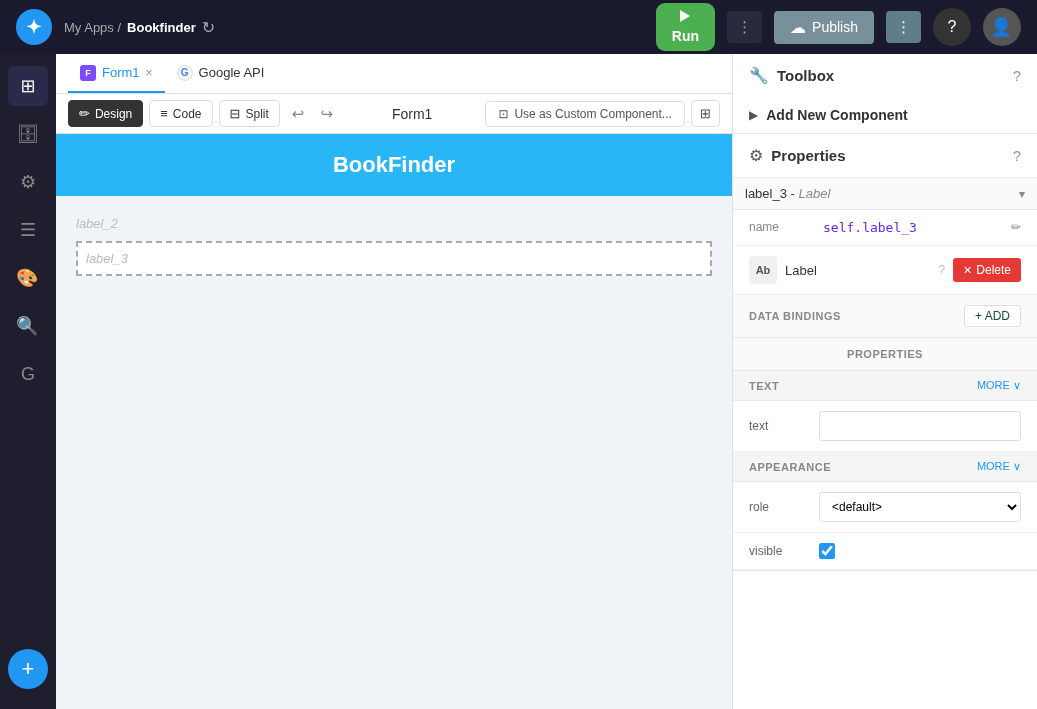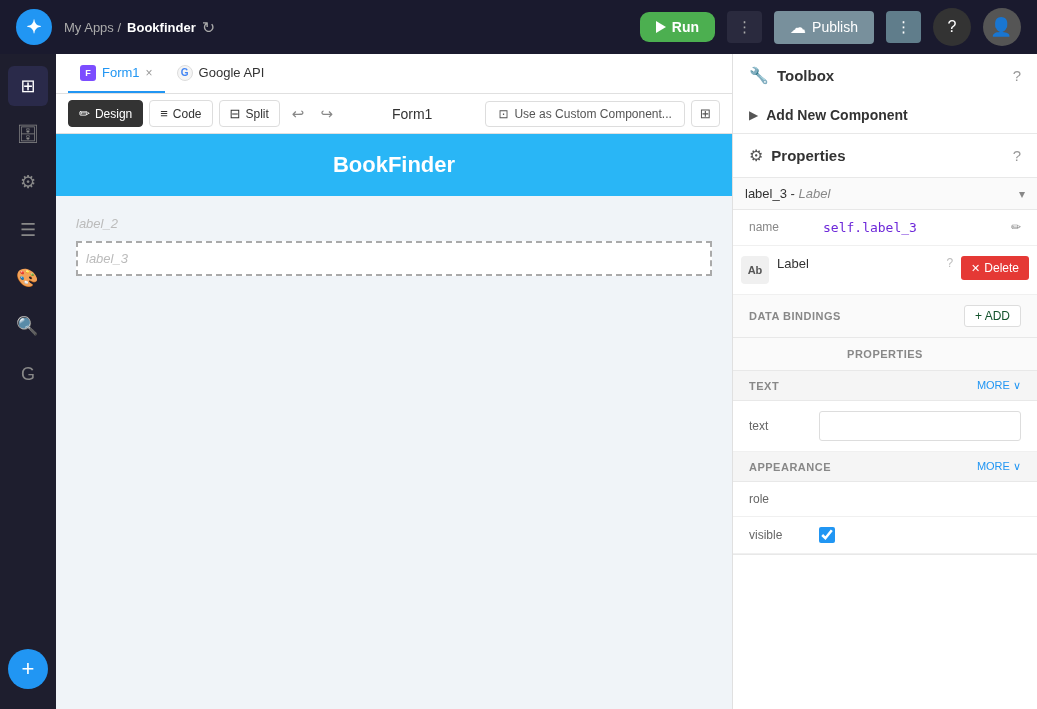--- a/index.html
+++ b/index.html
@@ -30,20 +30,21 @@
     .top-nav-spacer { flex: 1; }
     .btn-run {
       background: #4caf50;
       color: white;
       border: none;
       border-radius: 9px;
       padding: 7px 16px;
       display: flex; align-items: center; gap: 6px;
       font-size: 14px; font-weight: 600;
       cursor: pointer;
+      flex-direction: column;
     }
     .btn-run-triangle {
       width: 0; height: 0;
       border-top: 6px solid transparent;
       border-bottom: 6px solid transparent;
       border-left: 10px solid white;
     }
     .btn-more-dark {
       background: #2a2a3e;
       border: none;
@@ -353,22 +354,22 @@
       padding: 10px 16px;
       gap: 24px;
       border-bottom: 1px solid #f0f0f0;
     }
     .name-label { font-size: 12px; color: #888; min-width: 50px; }
     .name-value { font-size: 13px; font-family: monospace; color: #6d28d9; flex: 1; }
     .name-edit-icon { color: #888; cursor: pointer; font-size: 12px; }
 
     .label-type-row {
       display: flex;
-      align-items: flex-start;
-      padding: 10px 8px;
+      align-items: center;
+      padding: 10px 16px;
       gap: 8px;
       border-bottom: 1px solid #f0f0f0;
     }
     .ab-icon {
       width: 28px; height: 28px;
       background: #f0f0f0;
       border-radius: 4px;
       display: flex; align-items: center; justify-content: center;
       font-size: 11px; font-weight: bold; color: #555;
     }
@@ -684,20 +685,26 @@
 
       <div class="prop-group-header">
         <span class="prop-group-label" data-bind="right_panel.appearance_group_label">APPEARANCE</span>
         <span class="prop-more-btn">
           <span data-bind="right_panel.appearance_more_label">MORE ∨</span>
         </span>
       </div>
 
       <div class="prop-row">
         <span class="prop-label" data-bind="right_panel.role_label">role</span>
+        <select class="prop-select">
+          <option data-bind="right_panel.role_default">&lt;default&gt;</option>
+          <option>heading</option>
+          <option>caption</option>
+          <option>body</option>
+        </select>
       </div>
 
       <div class="prop-row">
         <span class="prop-label" data-bind="right_panel.visible_label">visible</span>
         <input type="checkbox" class="prop-checkbox" checked="" style="">
       </div>
 
     </div>
   </div>
 

